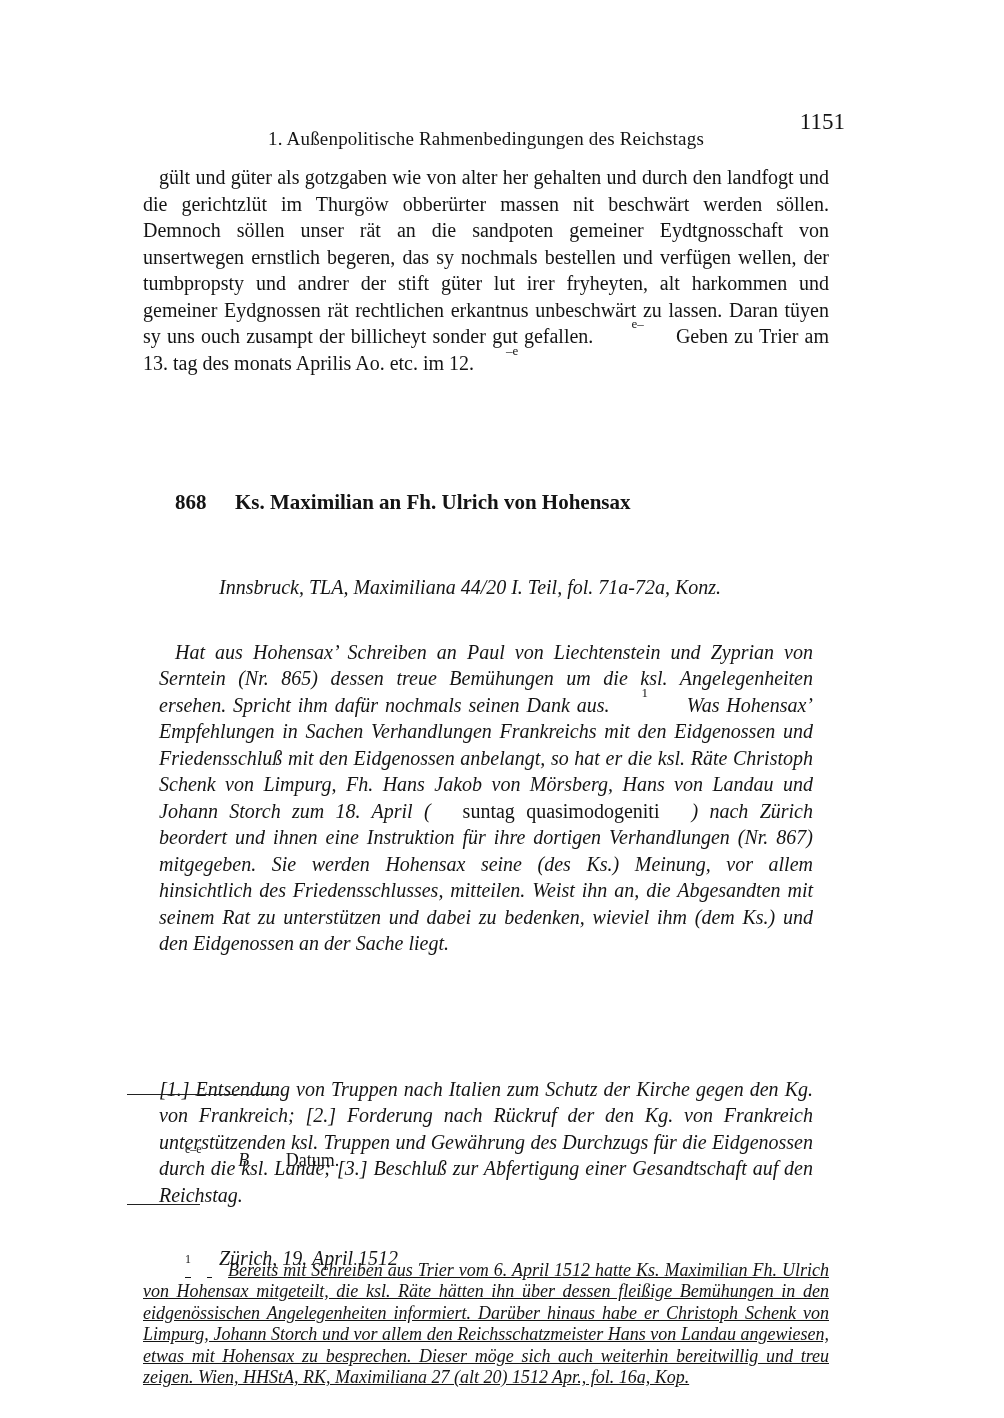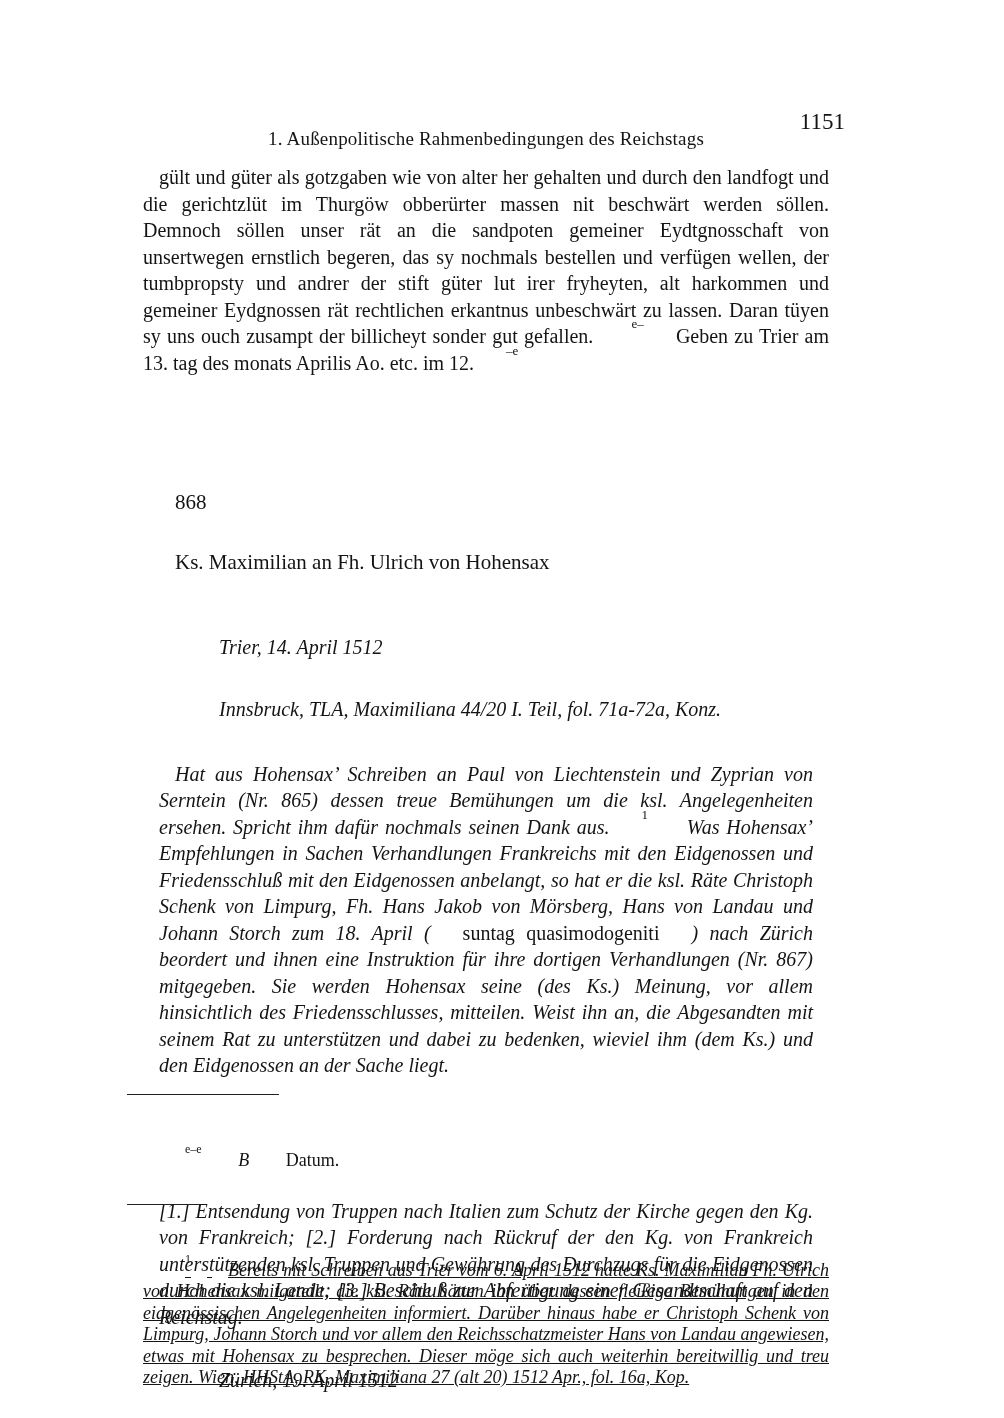--- a/index.html
+++ b/index.html
@@ -52,24 +52,23 @@
     font-style: normal;
     line-height: 0;
     position: relative;
     top: -7px;
   }
 
   .entry { margin-top: 49px; }
   .entry-heading {
     display: flex;
     font-size: 21px;
-    font-weight: normal;
+    font-weight: bold;
     line-height: 26px;
     margin-bottom: 11px;
-    flex-direction: column;
   }
   .entry-number { width: 60px; flex: 0 0 60px; }
   .entry-title { flex: 1; }
 
   .dateline {
     margin-left: 60px;
     font-style: italic;
     margin-bottom: 3.5px;
   }
   .summary { margin-top: 6px; }
@@ -104,21 +103,20 @@
 
   <main class="text-block">
 
     <p class="body-par justify"><span>gült und güter als gotzgaben wie von alter her gehalten und durch den landfogt und die gerichtzlüt im Thurgöw obberürter massen nit beschwärt werden söllen. Demnoch söllen unser rät an die sandpoten gemeiner Eydtgnosschaft von unsertwegen ernstlich begeren, das sy nochmals bestellen und verfügen wellen, der tumbpropsty und andrer der stift güter lut irer fryheyten, alt harkommen und gemeiner Eydgnossen rät rechtlichen erkantnus unbeschwärt zu lassen. Daran tüyen sy uns ouch zusampt der billicheyt sonder gut gefallen. </span><sup class="note-mark">e–</sup><span>Geben zu Trier am 13. tag des monats Aprilis Ao. etc. im 12.</span><sup class="note-mark">–e</sup></p>
 
     <section class="entry">
       <h2 class="entry-heading">
         <span class="entry-number">868</span>
         <span class="entry-title">Ks. Maximilian an Fh. Ulrich von Hohensax</span>
       </h2>
-      <p class="dateline">Trier, 14. April 1512</p>
       <p class="dateline">Innsbruck, TLA, Maximiliana 44/20 I. Teil, fol. 71a-72a, Konz.</p>
       <p class="summary italic justify"><span>Hat aus Hohensax’ Schreiben an Paul von Liechtenstein und Zyprian von Serntein (Nr. 865) dessen treue Bemühungen um die ksl. Angelegenheiten ersehen. Spricht ihm dafür nochmals seinen Dank aus.</span><sup class="note-mark">1</sup><span> Was Hohensax’ Empfehlungen in Sachen Verhandlungen Frankreichs mit den Eidgenossen und Friedensschluß mit den Eidgenossen anbelangt, so hat er die ksl. Räte Christoph Schenk von Limpurg, Fh. Hans Jakob von Mörsberg, Hans von Landau und Johann Storch zum 18. April (</span><span class="roman">suntag quasimodogeniti</span><span>) nach Zürich beordert und ihnen eine Instruktion für ihre dortigen Verhandlungen (Nr. 867) mitgegeben. Sie werden Hohensax seine (des Ks.) Meinung, vor allem hinsichtlich des Friedensschlusses, mitteilen. Weist ihn an, die Abgesandten mit seinem Rat zu unterstützen und dabei zu bedenken, wieviel ihm (dem Ks.) und den Eidgenossen an der Sache liegt.</span></p>
     </section>
 
     <section class="entry">
       <p class="summary italic justify indented">[1.] Entsendung von Truppen nach Italien zum Schutz der Kirche gegen den Kg. von Frankreich; [2.] Forderung nach Rückruf der den Kg. von Frankreich unterstützenden ksl. Truppen und Gewährung des Durchzugs für die Eidgenossen durch die ksl. Lande; [3.] Beschluß zur Abfertigung einer Gesandtschaft auf den Reichstag.</p>
       <p class="dateline after-summary">Zürich, 19. April 1512</p>
     </section>
 
   </main>

